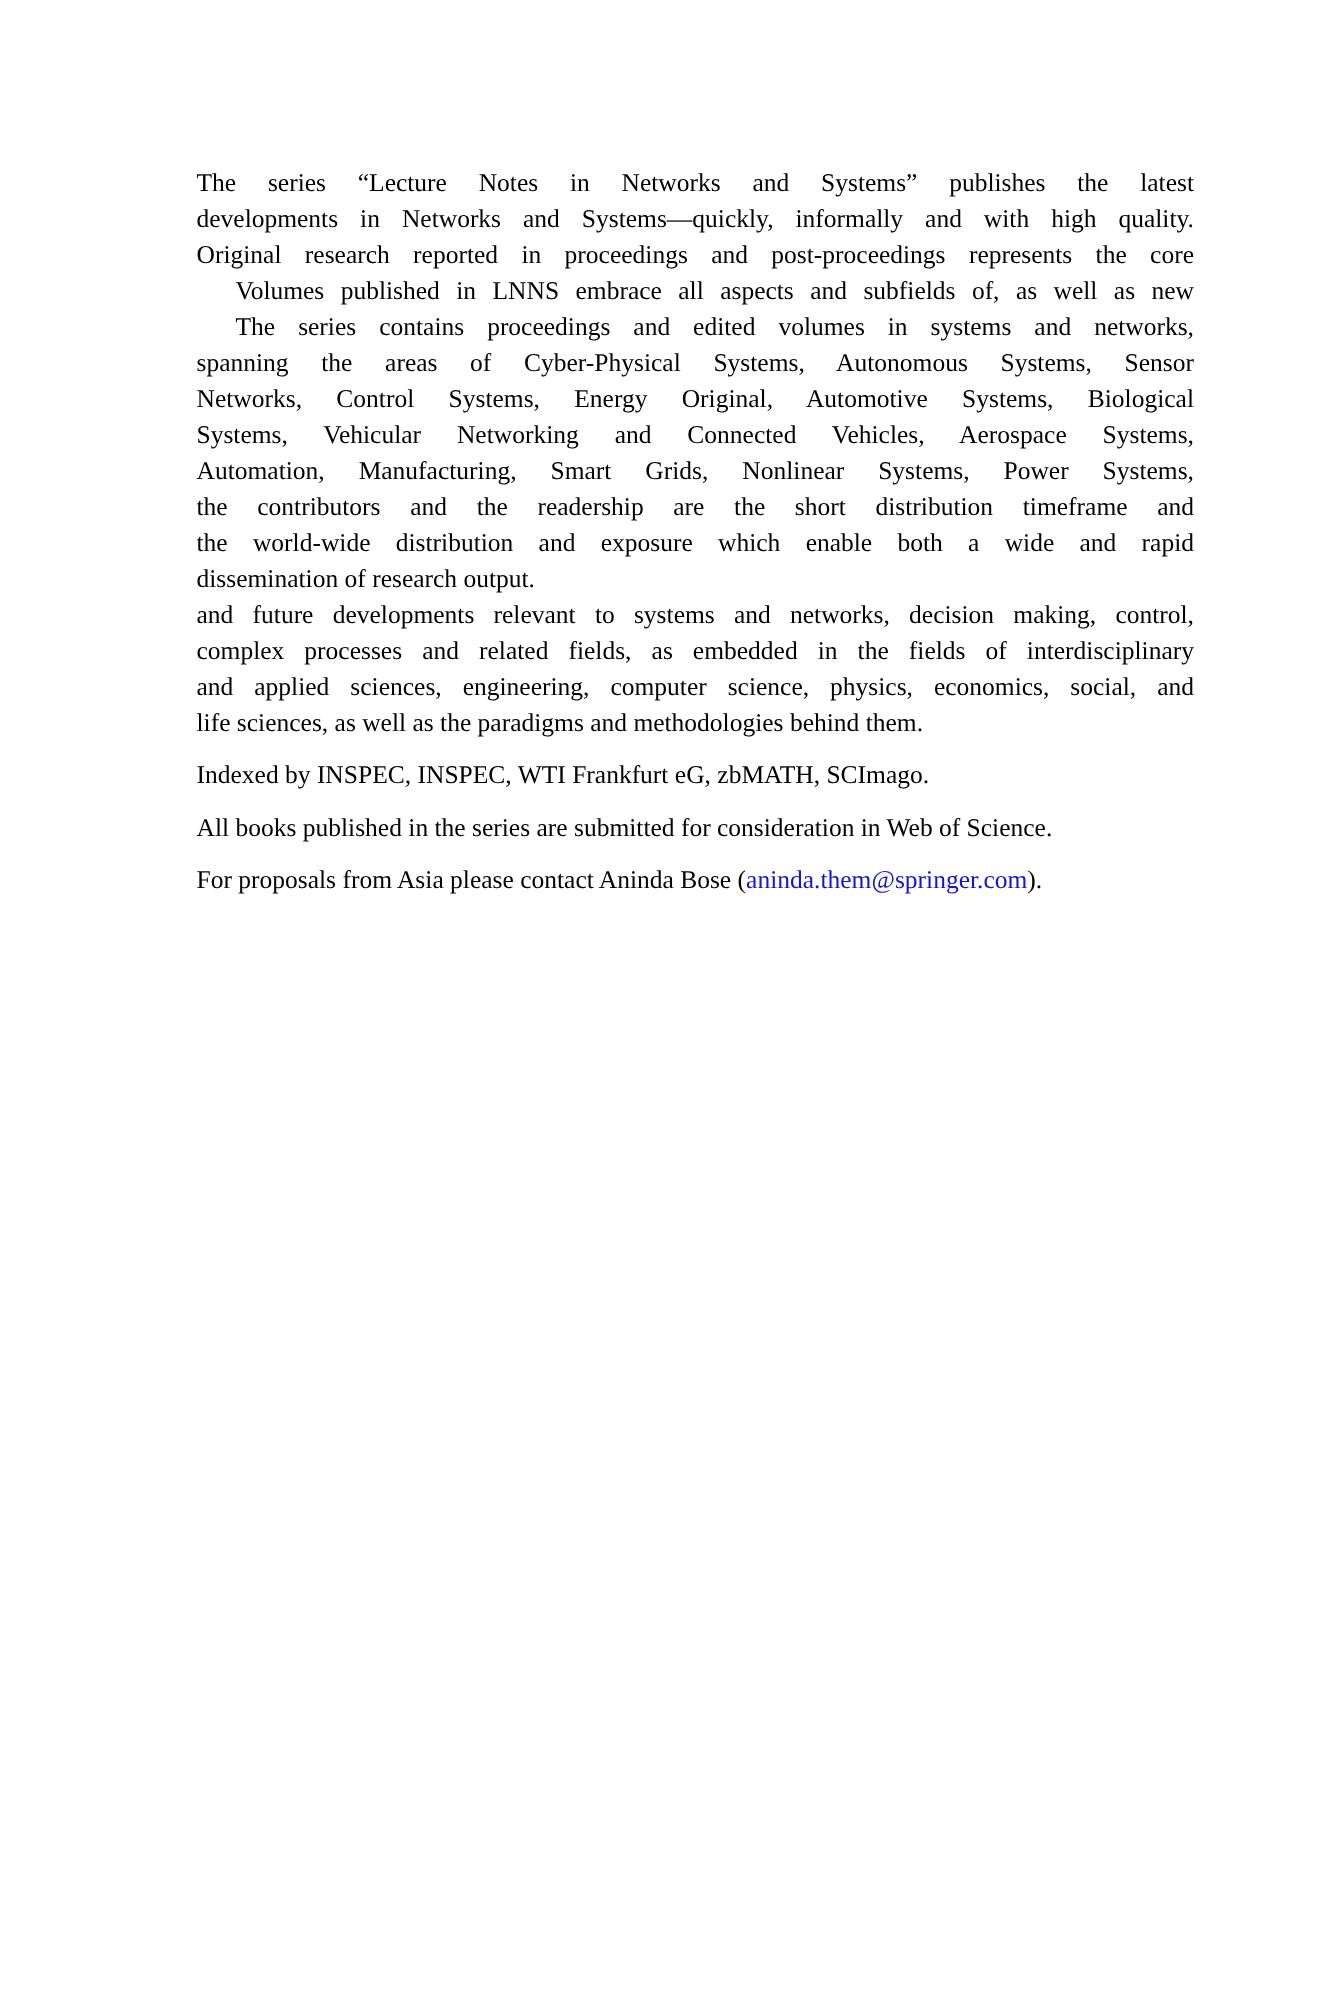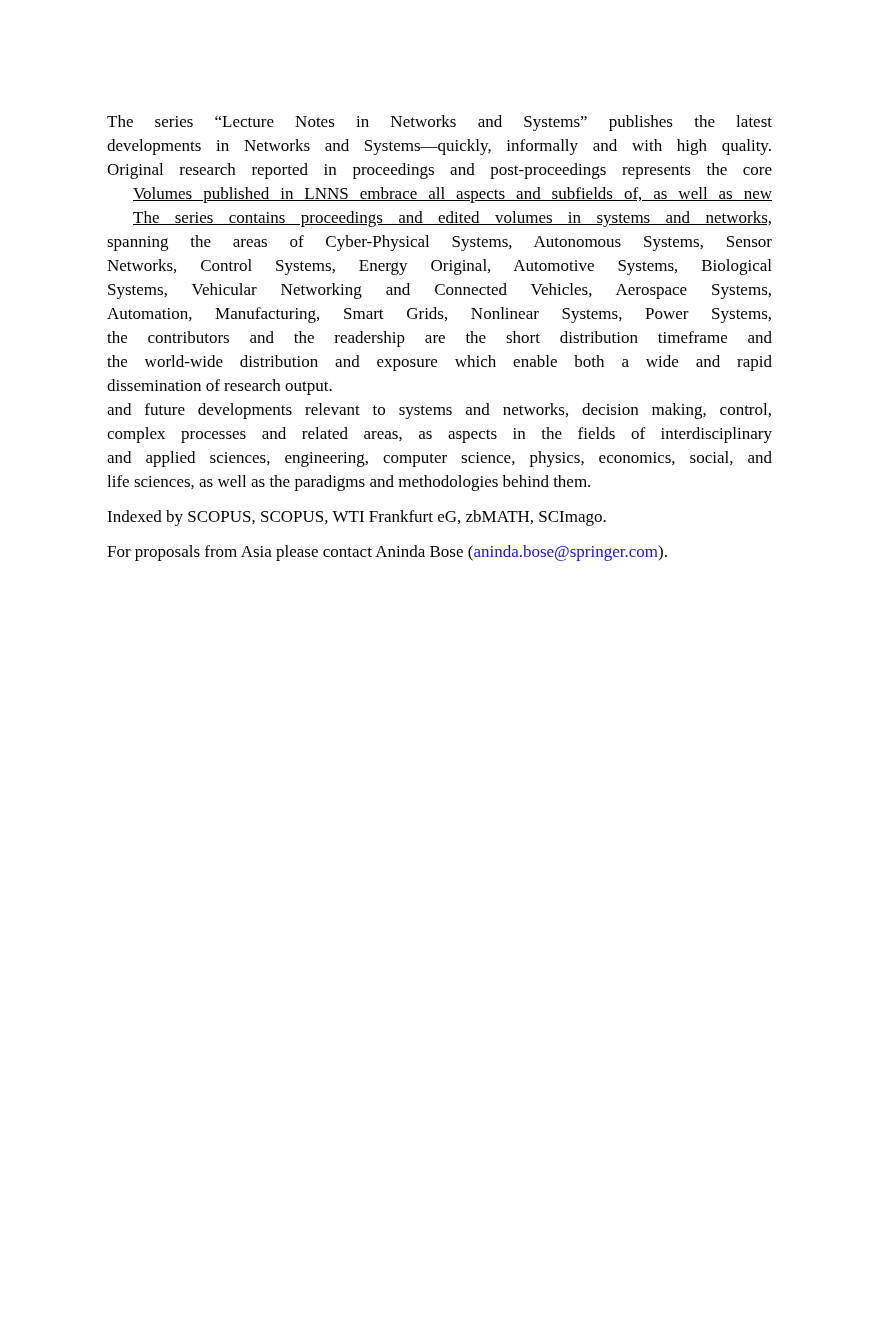--- a/index.html
+++ b/index.html
@@ -33,56 +33,58 @@
   }
   .line {
     text-align: justify;
     text-align-last: justify;
   }
   .line.last {
     text-align-last: left;
   }
   .line.indented {
     text-indent: 26px;
-    text-decoration: underline;
   }
   .email-link {
     text-decoration: none;
     cursor: pointer;
   }
 </style>
 </head>
 <body>
 
 <div class="page">
-  <div class="text-block" id="series-description" style="color: rgb(0, 0, 0);">
+  <div class="text-block" id="series-description" style="color: rgb(0, 0, 0); margin-left: 24px;">
       <div class="paragraph">
         <div class="line">The series “Lecture Notes in Networks and Systems” publishes the latest</div>
         <div class="line">developments in Networks and Systems—quickly, informally and with high quality.</div>
         <div class="line">Original research reported in proceedings and post-proceedings represents the core</div>
       </div>
       <div class="paragraph">
         <div class="line indented">Volumes published in LNNS embrace all aspects and subfields of, as well as new</div>
       </div>
       <div class="paragraph">
         <div class="line indented">The series contains proceedings and edited volumes in systems and networks,</div>
         <div class="line">spanning the areas of Cyber-Physical Systems, Autonomous Systems, Sensor</div>
         <div class="line">Networks, Control Systems, Energy Original, Automotive Systems, Biological</div>
         <div class="line">Systems, Vehicular Networking and Connected Vehicles, Aerospace Systems,</div>
         <div class="line">Automation, Manufacturing, Smart Grids, Nonlinear Systems, Power Systems,</div>
         <div class="line">the contributors and the readership are the short distribution timeframe and</div>
         <div class="line">the world-wide distribution and exposure which enable both a wide and rapid</div>
         <div class="line last">dissemination of research output.</div>
       </div>
       <div class="paragraph">
         <div class="line">and future developments relevant to systems and networks, decision making, control,</div>
-        <div class="line">complex processes and related areas, as aspects in the fields of interdisciplinary</div>
+        <div class="line">complex processes and related fields, as embedded in the fields of interdisciplinary</div>
         <div class="line">and applied sciences, engineering, computer science, physics, economics, social, and</div>
         <div class="line last">life sciences, as well as the paradigms and methodologies behind them.</div>
       </div>
       <div class="paragraph spaced">
-        <div class="line last">Indexed by SCOPUS, SCOPUS, WTI Frankfurt eG, zbMATH, SCImago.</div>
+        <div class="line last">Indexed by INSPEC, INSPEC, WTI Frankfurt eG, zbMATH, SCImago.</div>
       </div>
       <div class="paragraph spaced">
-        <div class="line last"><span>For proposals from Asia please contact Aninda Bose (</span><a class="email-link" style="color: rgb(20, 20, 210);">aninda.bose@springer.com</a><span>).</span></div>
+        <div class="line last">All books published in the series are submitted for consideration in Web of Science.</div>
+      </div>
+      <div class="paragraph spaced">
+        <div class="line last"><span>For proposals from Asia please contact Aninda Bose (</span><a class="email-link" style="color: rgb(20, 20, 210);">aninda.them@springer.com</a><span>).</span></div>
       </div>
     </div>
 </div>
 
 </body></html>

